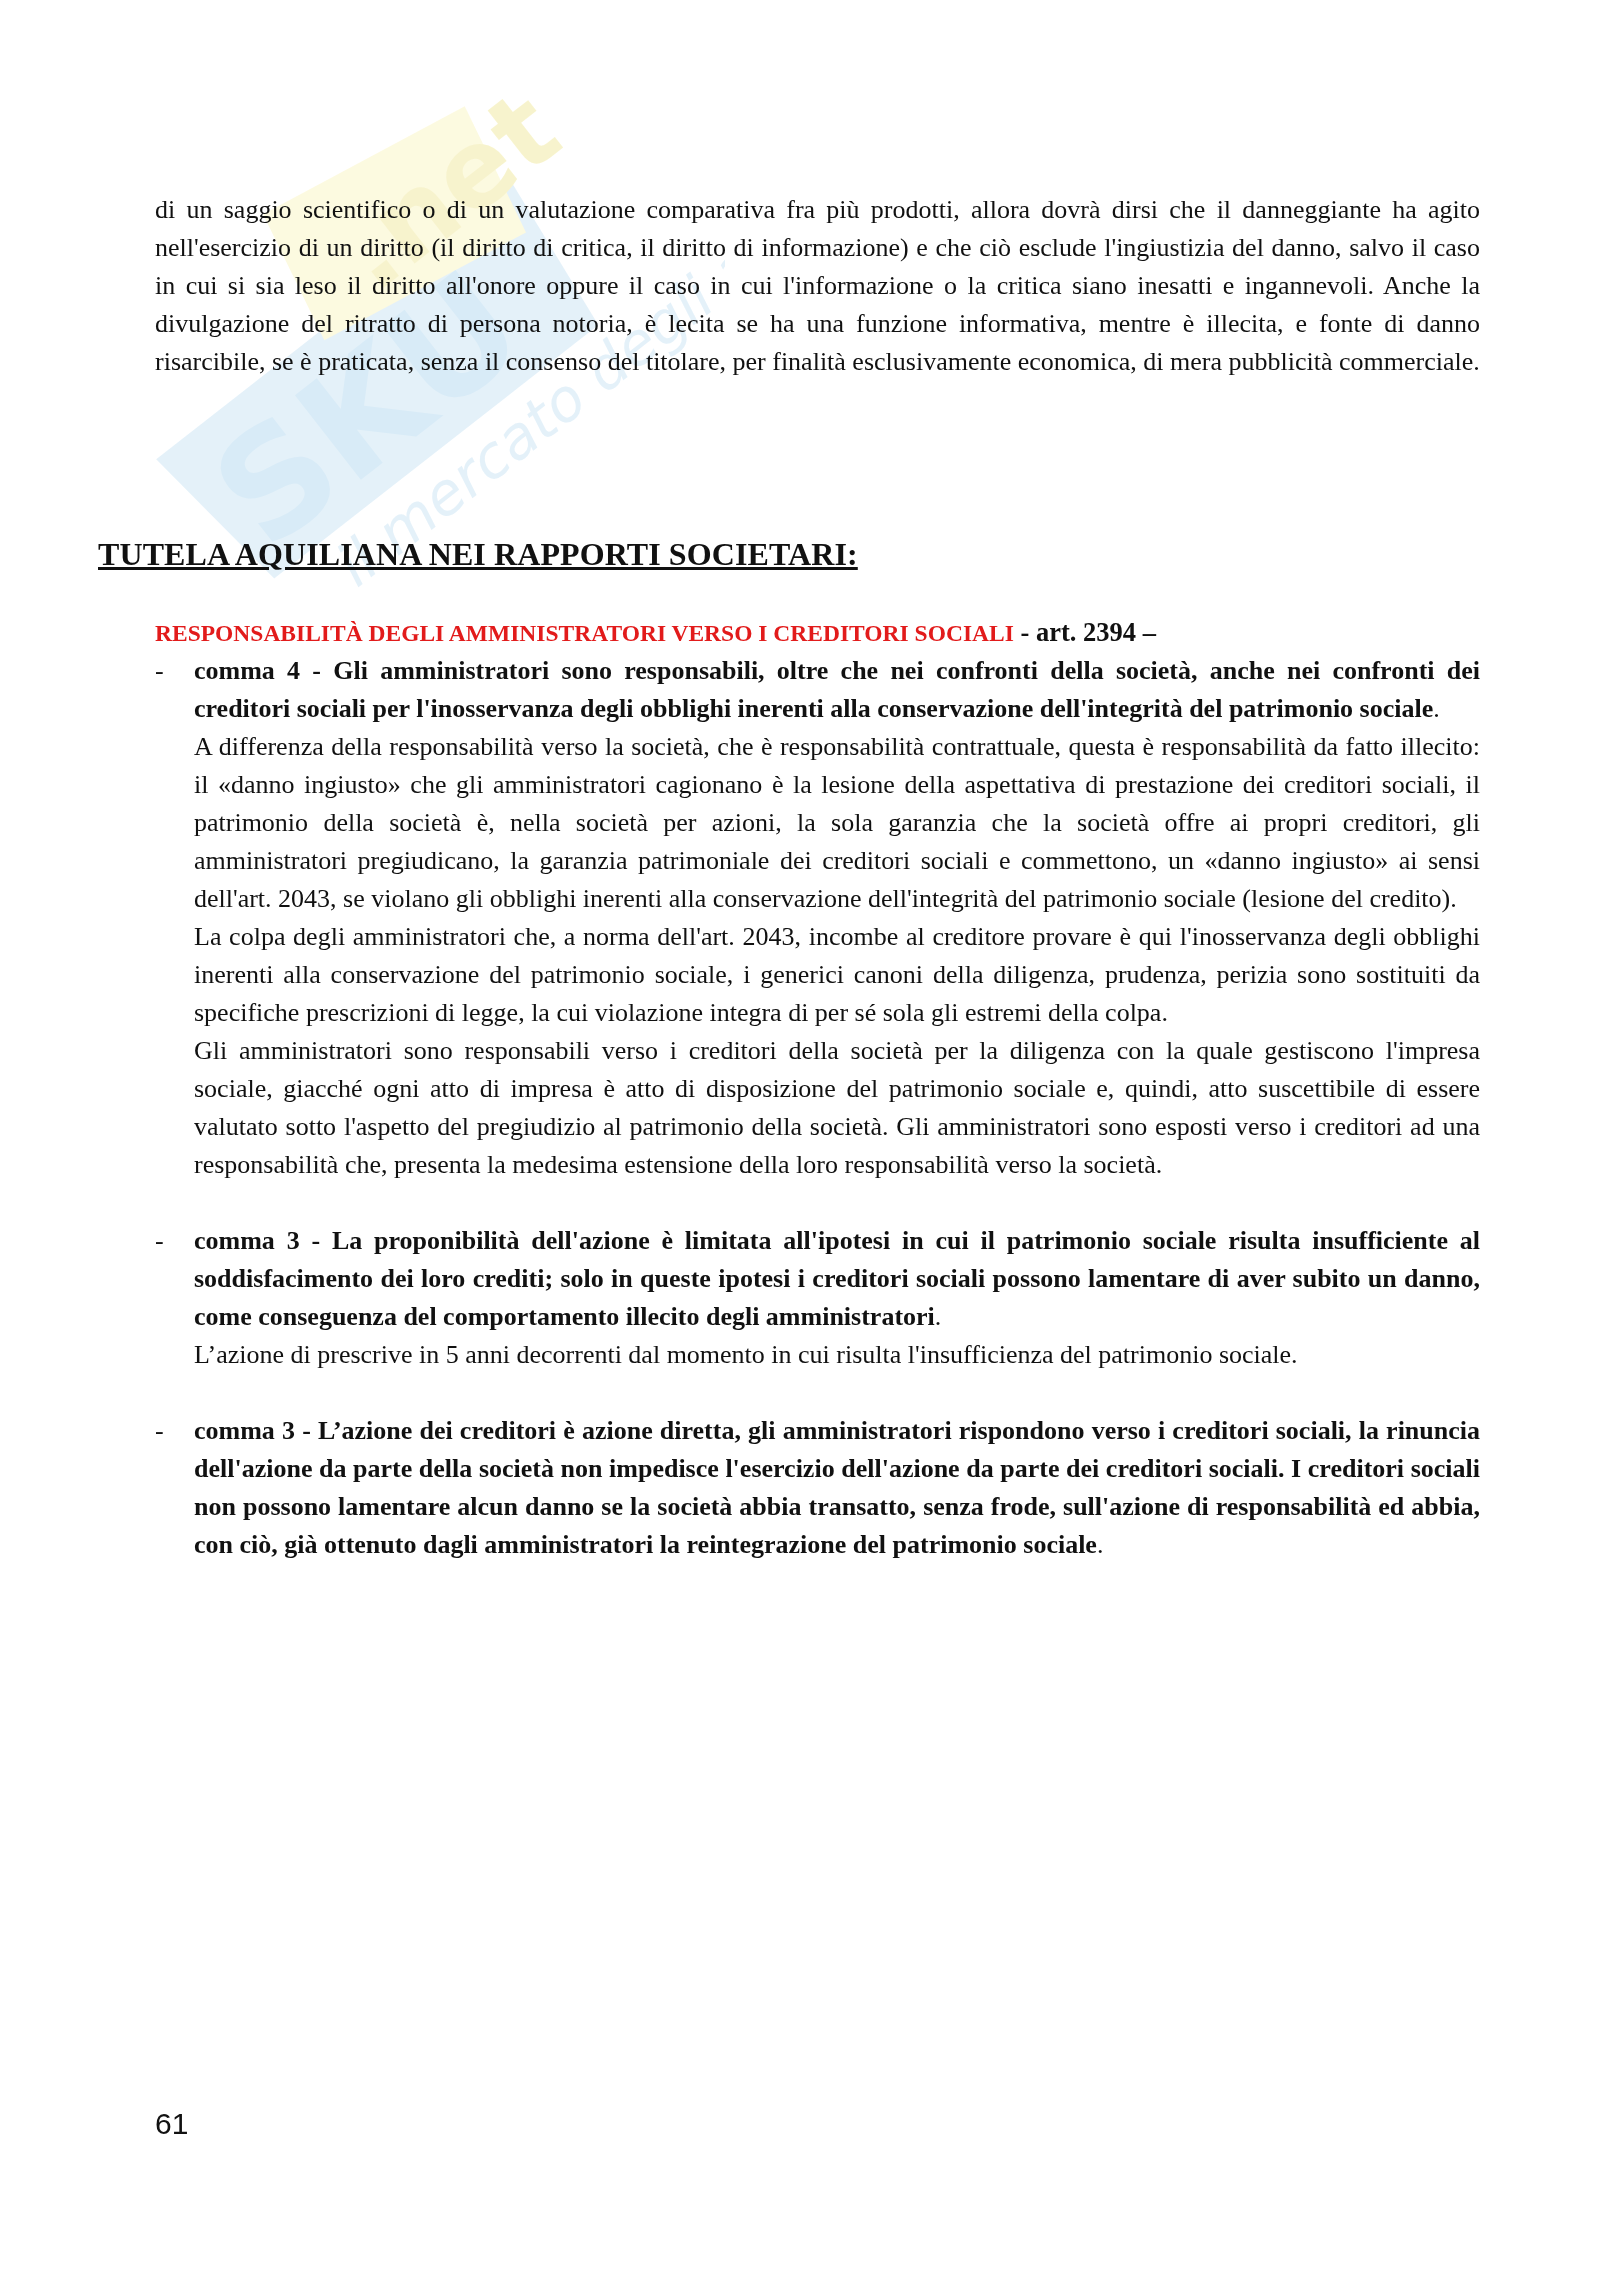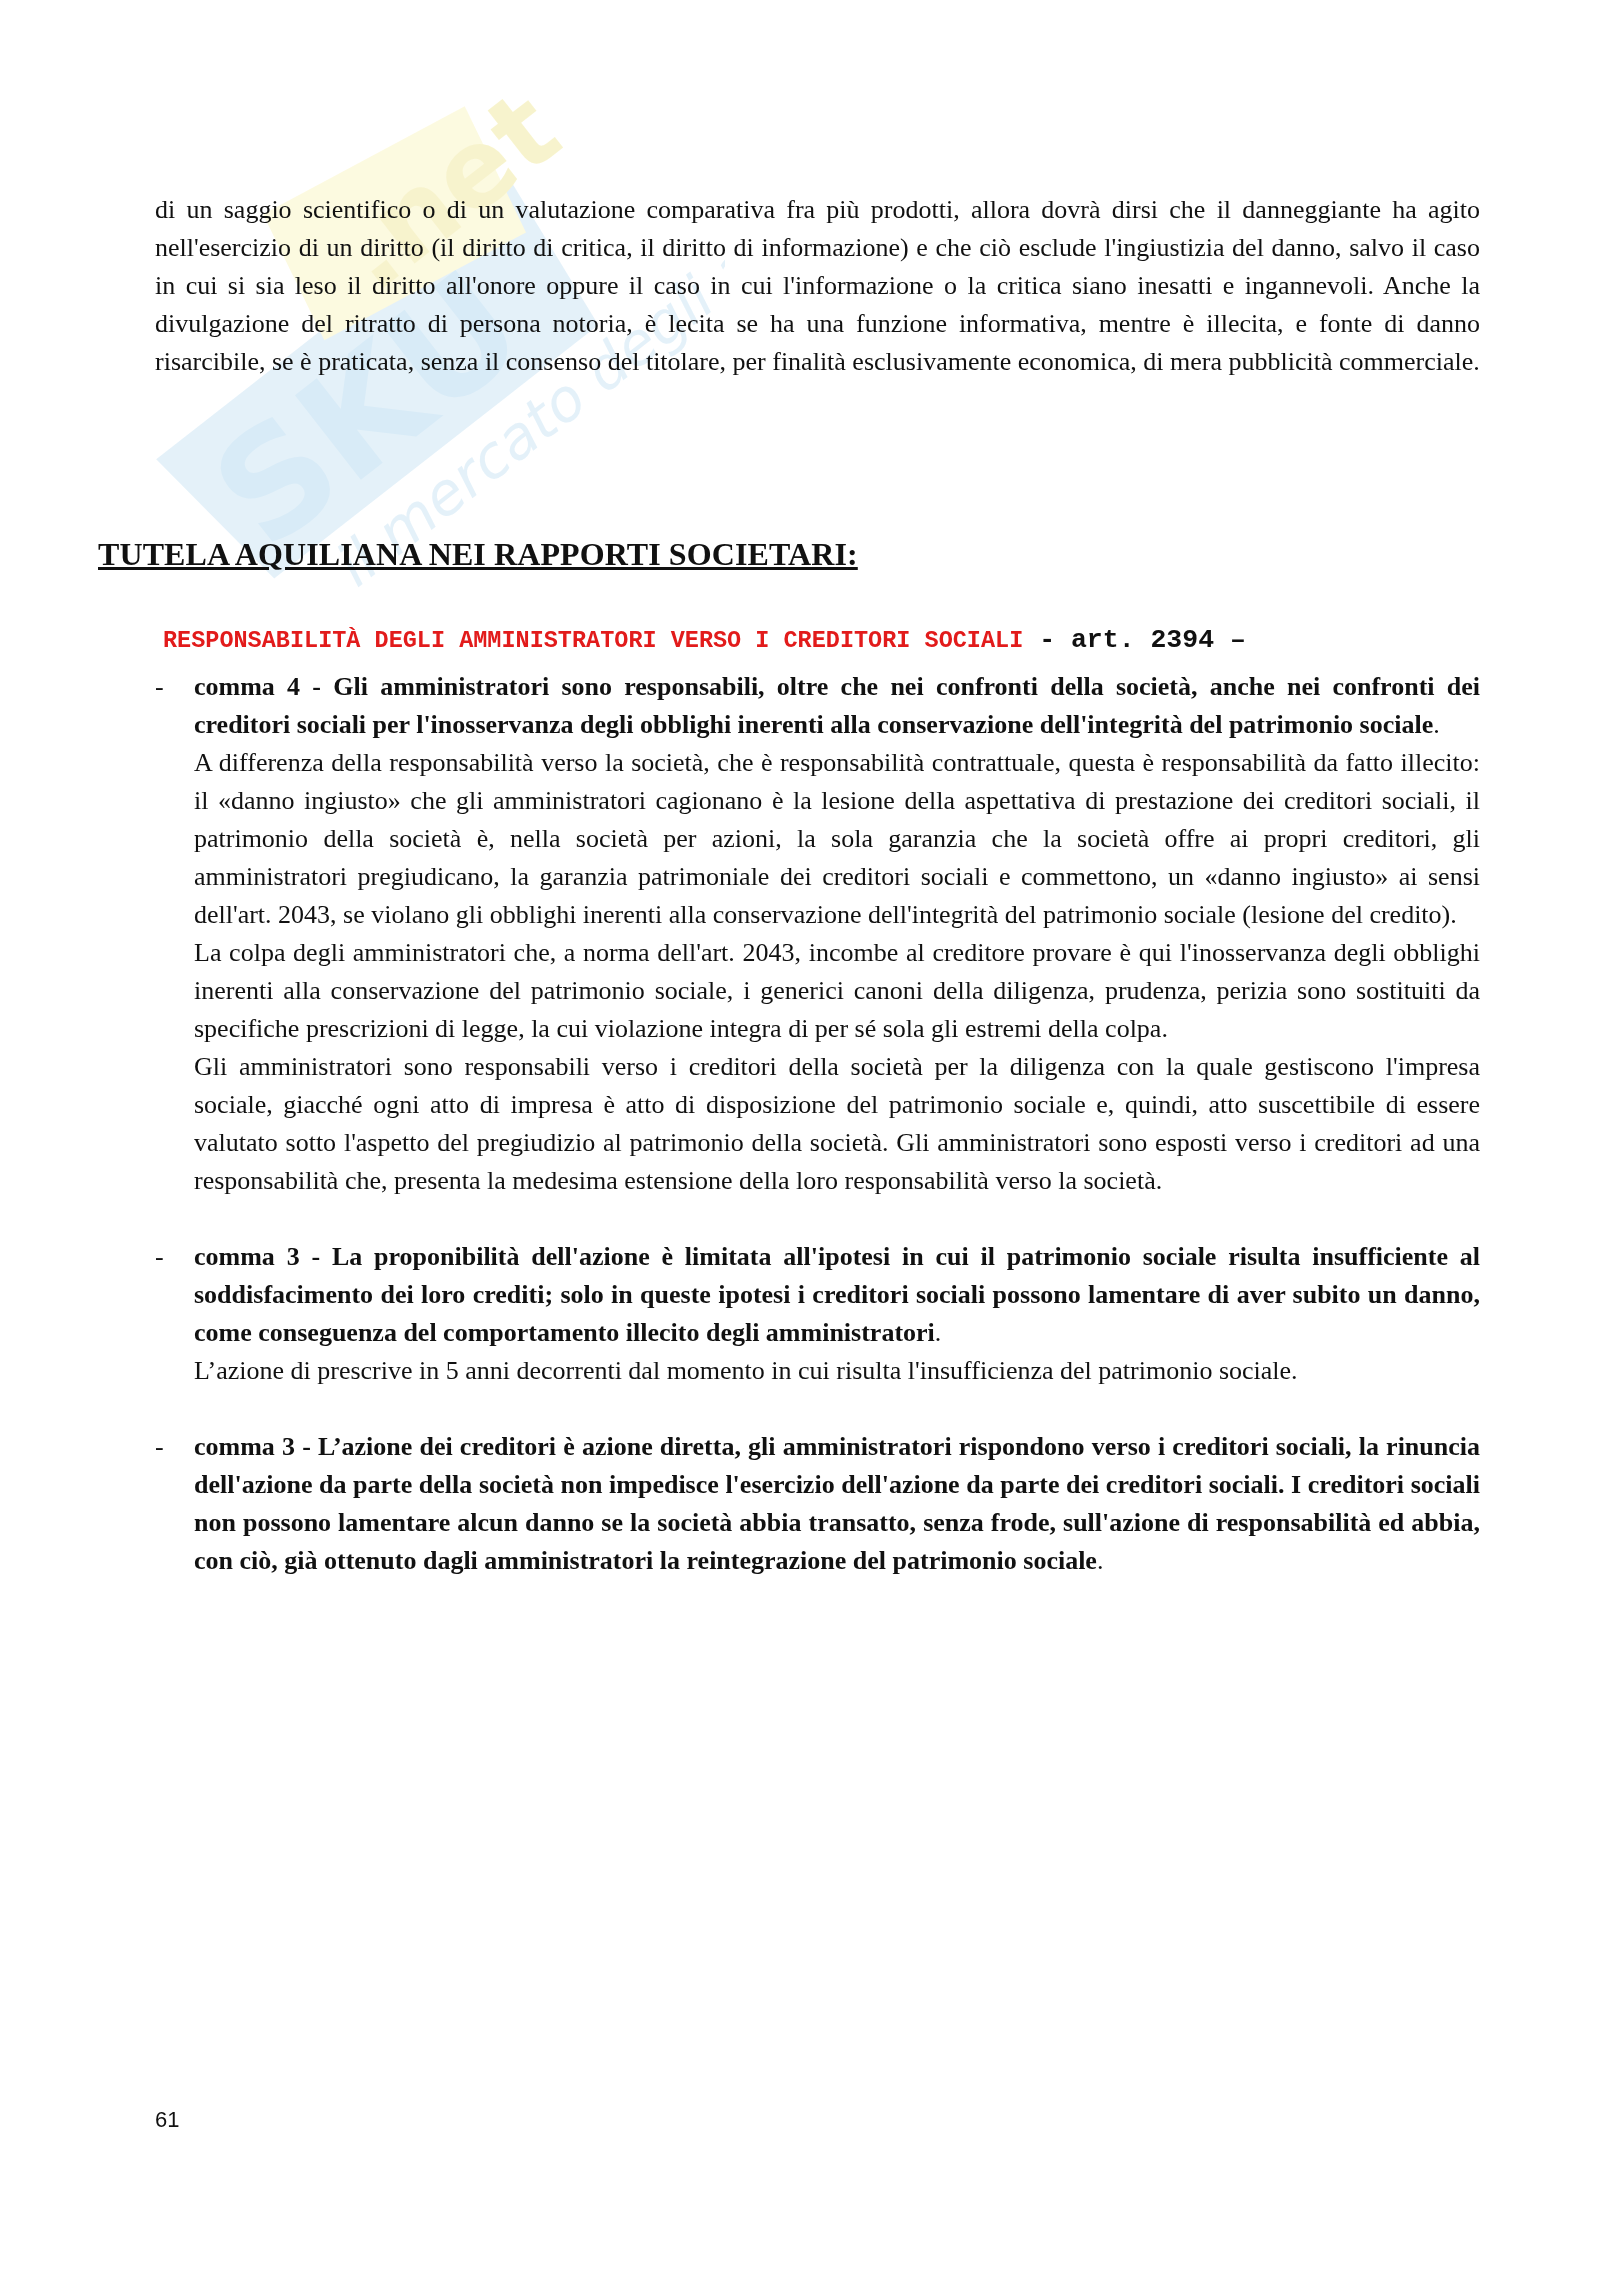--- a/index.html
+++ b/index.html
@@ -4,27 +4,27 @@
 <style>
   html, body { margin: 0; padding: 0; background: #ffffff; }
   body { width: 1620px; height: 2293px; position: relative; overflow: hidden; }
   .page { position: absolute; left: 0; top: 0; width: 1620px; height: 2293px; background: #fff; }
   .watermark { position: absolute; left: 39px; top: 59px; width: 686px; height: 627px; pointer-events: none; z-index: 0; }
   .content { position: absolute; left: 155px; top: 191px; width: 1325px; z-index: 1;
     font-family: "Liberation Serif", "DejaVu Serif", serif; font-size: 26px; line-height: 38px; color: #111; }
   p { margin: 0; text-align: justify; text-align-last: left; }
   .h1 { position: absolute; left: 98px; top: 536px; font-family: "Liberation Serif", serif; font-weight: bold;
     font-size: 32px; text-decoration: underline; color: #111; letter-spacing: 0.1px; z-index: 1; margin: 0; }
-  .sec { font-family: Liberation Mono, monospace; font-weight: bold; font-size: 23.5px; line-height: 38px; margin: 8px; text-align: justify; text-align-last: left; }
+  .sec { font-family: Liberation Serif, serif; font-weight: bold; font-size: 23.5px; line-height: 38px; margin: 0; text-align: justify; text-align-last: left; }
   .red { color: #e21b1b; }
   .art { color: #111; font-size: 26.5px; }
   .li { position: relative; padding-left: 39px; }
   .dash { position: absolute; left: 0; top: 0; }
   .b { font-weight: bold; }
-  .pageno { position: absolute; left: 155px; top: 2107px; font-family: "Liberation Sans", "DejaVu Sans", sans-serif; font-size: 22px; color: #111; z-index: 1; }
+  .pageno { position: absolute; left: 155px; top: 2107px; font-family: "Liberation Sans", "DejaVu Sans", sans-serif; font-size: 30px; color: #111; z-index: 1; }
 </style>
 </head>
 <body>
 
 <div class="page">
 
   <svg class="watermark" viewBox="0 0 700 640" xmlns="http://www.w3.org/2000/svg">
     <g transform="rotate(-38 350 330)" opacity="0.55">
       <polygon points="120,250 580,250 560,420 140,420" fill="#cfe6f5"></polygon>
       <polygon points="360,120 590,160 560,300 330,260" fill="#fbf6c8"></polygon>

